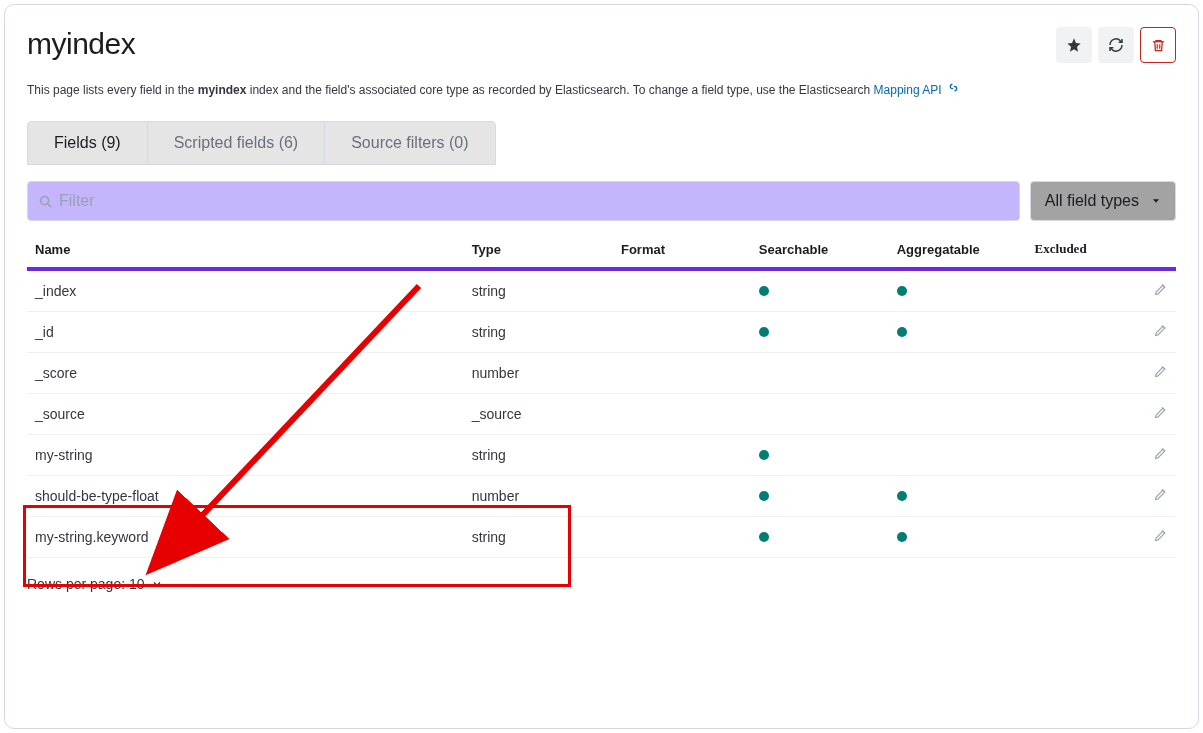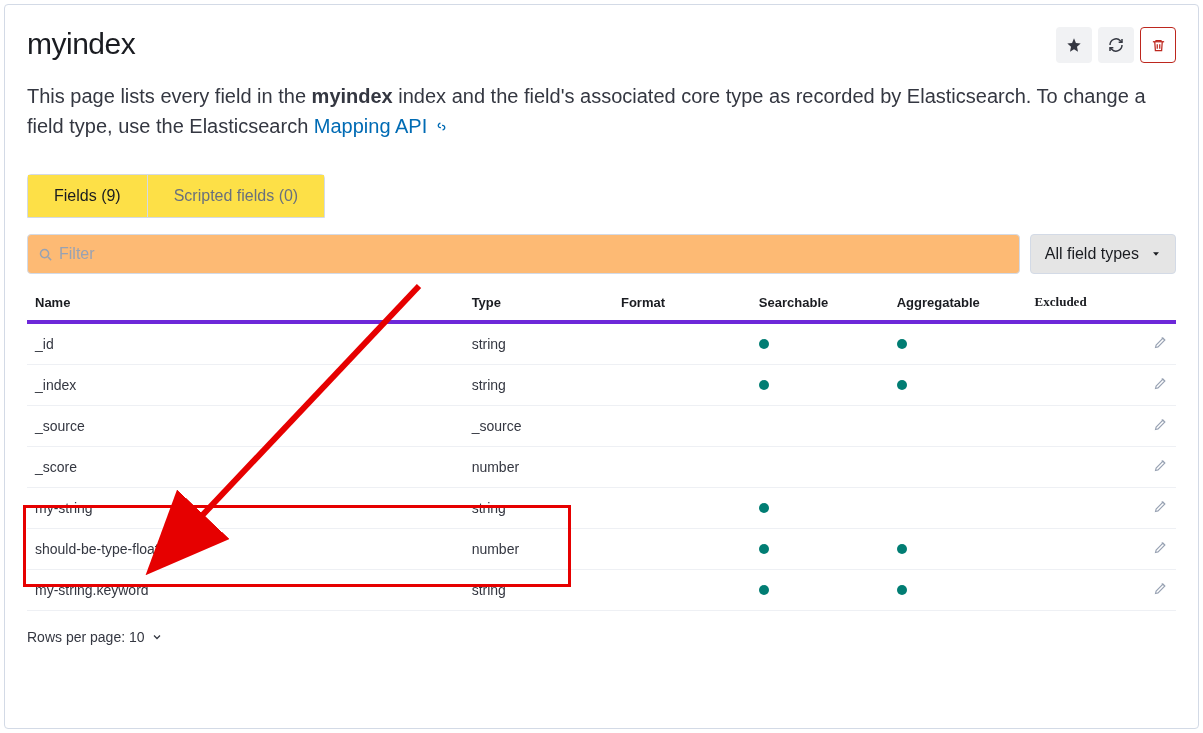--- a/index.html
+++ b/index.html
@@ -5,21 +5,21 @@
   * { box-sizing: border-box; margin: 0; padding: 0; }
   body {
     font-family: -apple-system, BlinkMacSystemFont, "Segoe UI", Helvetica, Arial, sans-serif;
     font-size: 14px;
     color: #1a1c21;
     background: #fff;
     padding: 4px;
   }
   .panel {
     border: 1px solid #d3dae6;
-    border-radius: 4px;
+    border-radius: 10px;
     padding: 22px 22px 18px 22px;
     width: 1195px;
     height: 725px;
     position: relative;
   }
   .header-row {
     display: flex;
     justify-content: space-between;
     align-items: flex-start;
     margin-bottom: 18px;
@@ -45,61 +45,61 @@
     border: 1px solid transparent;
     cursor: pointer;
     color: #343741;
   }
   .icon-btn.danger {
     background: #fff;
     border: 1px solid #bd271e;
     color: #bd271e;
   }
   .desc {
-    font-size: 20px;
+    font-size: 12px;
     line-height: 1.5;
     color: #343741;
-    margin-bottom: 33px;
+    margin-bottom: 22px;
   }
   .desc a { color: #006bb4; text-decoration: none; }
   .desc .bold { font-weight: 700; }
   .link-icon { color: #006bb4; margin-left: 2px; }
 
   .tabs {
     display: flex;
     border: 1px solid #d3dae6;
     border-radius: 4px 4px 0 0;
     width: fit-content;
     margin-bottom: 16px;
   }
   .tab {
     padding: 12px 26px;
     font-size: 16px;
     color: #69707d;
     border-right: 1px solid #d3dae6;
     cursor: pointer;
-    background: #fde047;
+    background: #e5e5e5;
   }
   .tab:last-child { border-right: none; }
   .tab.active { color: #1a1c21; font-weight: 400; }
 
   .controls-row {
     display: flex;
     gap: 10px;
     margin-bottom: 14px;
   }
   .filter-wrap {
     flex: 1;
     display: flex;
     align-items: center;
     border: 1px solid #d3dae6;
     border-radius: 4px;
     padding: 0 10px;
     height: 40px;
-    background: #fdba74;
+    background: #c4b5fd;
   }
   .filter-wrap svg { color: #98a2b3; margin-right: 6px; flex-shrink: 0; }
   .filter-input {
     border: none;
     outline: none;
     font-size: 16px;
     flex: 1;
     background: transparent;
     color: #343741;
   }
@@ -107,21 +107,21 @@
   .type-select {
     display: flex;
     align-items: center;
     gap: 12px;
     border: 1px solid #d3dae6;
     border-radius: 4px;
     padding: 0 14px;
     height: 40px;
     font-size: 16px;
     cursor: pointer;
-    background: #e5e5e5;
+    background: #a3a3a3;
     white-space: nowrap;
   }
 
   table { width: 100%; border-collapse: collapse; }
   thead th {
     text-align: left;
     font-size: 13px;
     font-weight: 700;
     color: #1a1c21;
     padding: 6px 8px 10px 8px;
@@ -206,21 +206,22 @@
     <span class="link-icon">
       <svg width="13" height="13" viewBox="0 0 24 24" fill="none" stroke="currentColor" stroke-width="2.4">
           <path d="M10 6a4 4 0 0 0 0 8h1"></path>
           <path d="M14 18a4 4 0 0 0 0-8h-1"></path>
         </svg>
     </span>
   </p>
 
   <div class="tabs">
     <div class="tab active">Fields (9)</div>
-    <div class="tab">Scripted fields (0)</div>
+    <div class="tab">Scripted fields (6)</div>
+    <div class="tab">Source filters (0)</div>
   </div>
 
   <div class="controls-row">
     <div class="filter-wrap">
       <svg width="15" height="15" viewBox="0 0 24 24" fill="none" stroke="currentColor" stroke-width="2.4">
           <circle cx="10.5" cy="10.5" r="6.5"></circle>
           <path d="M21 21l-5-5"></path>
         </svg>
       <input class="filter-input" type="text" placeholder="Filter" style="">
     </div>
@@ -239,58 +240,58 @@
         <th class="col-type">Type</th>
         <th class="col-format">Format</th>
         <th class="col-search">Searchable</th>
         <th class="col-agg">Aggregatable</th>
         <th class="col-excl">Excluded</th>
         <th class="col-edit"></th>
       </tr>
     </thead>
     <tbody id="rows-body">
         <tr>
+          <td>_index</td>
+          <td>string</td>
+          <td></td>
+          <td><span class="dot"></span></td>
+          <td><span class="dot"></span></td>
+          <td></td>
+          <td class="edit-cell"><span class="edit-icon"><svg width="15" height="15" viewBox="0 0 24 24" fill="none" stroke="currentColor" stroke-width="1.8">
+                <path d="M4 20l4-1 11-11-3-3L5 16l-1 4z"></path>
+                <path d="M14 4l3 3"></path>
+              </svg></span></td>
+        </tr>
+        <tr>
           <td>_id</td>
           <td>string</td>
           <td></td>
           <td><span class="dot"></span></td>
           <td><span class="dot"></span></td>
           <td></td>
           <td class="edit-cell"><span class="edit-icon"><svg width="15" height="15" viewBox="0 0 24 24" fill="none" stroke="currentColor" stroke-width="1.8">
                 <path d="M4 20l4-1 11-11-3-3L5 16l-1 4z"></path>
                 <path d="M14 4l3 3"></path>
               </svg></span></td>
         </tr>
         <tr>
-          <td>_index</td>
-          <td>string</td>
-          <td></td>
-          <td><span class="dot"></span></td>
-          <td><span class="dot"></span></td>
+          <td>_score</td>
+          <td>number</td>
+          <td></td>
+          <td></td>
+          <td></td>
           <td></td>
           <td class="edit-cell"><span class="edit-icon"><svg width="15" height="15" viewBox="0 0 24 24" fill="none" stroke="currentColor" stroke-width="1.8">
                 <path d="M4 20l4-1 11-11-3-3L5 16l-1 4z"></path>
                 <path d="M14 4l3 3"></path>
               </svg></span></td>
         </tr>
         <tr>
           <td>_source</td>
           <td>_source</td>
-          <td></td>
-          <td></td>
-          <td></td>
-          <td></td>
-          <td class="edit-cell"><span class="edit-icon"><svg width="15" height="15" viewBox="0 0 24 24" fill="none" stroke="currentColor" stroke-width="1.8">
-                <path d="M4 20l4-1 11-11-3-3L5 16l-1 4z"></path>
-                <path d="M14 4l3 3"></path>
-              </svg></span></td>
-        </tr>
-        <tr>
-          <td>_score</td>
-          <td>number</td>
           <td></td>
           <td></td>
           <td></td>
           <td></td>
           <td class="edit-cell"><span class="edit-icon"><svg width="15" height="15" viewBox="0 0 24 24" fill="none" stroke="currentColor" stroke-width="1.8">
                 <path d="M4 20l4-1 11-11-3-3L5 16l-1 4z"></path>
                 <path d="M14 4l3 3"></path>
               </svg></span></td>
         </tr>
         <tr>

